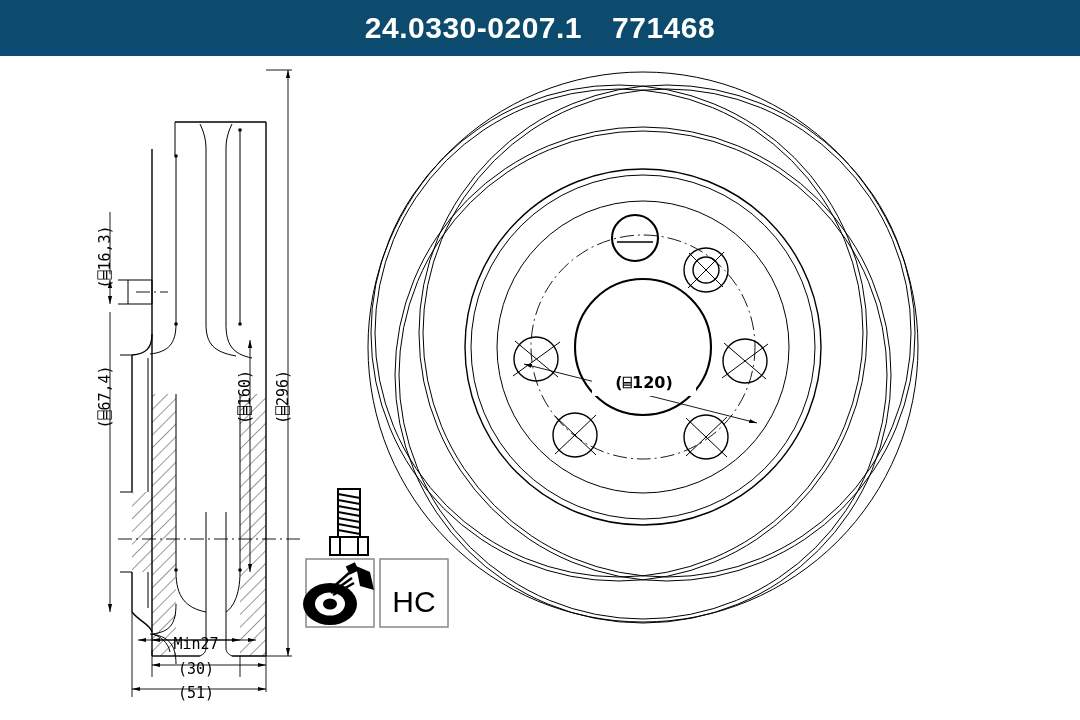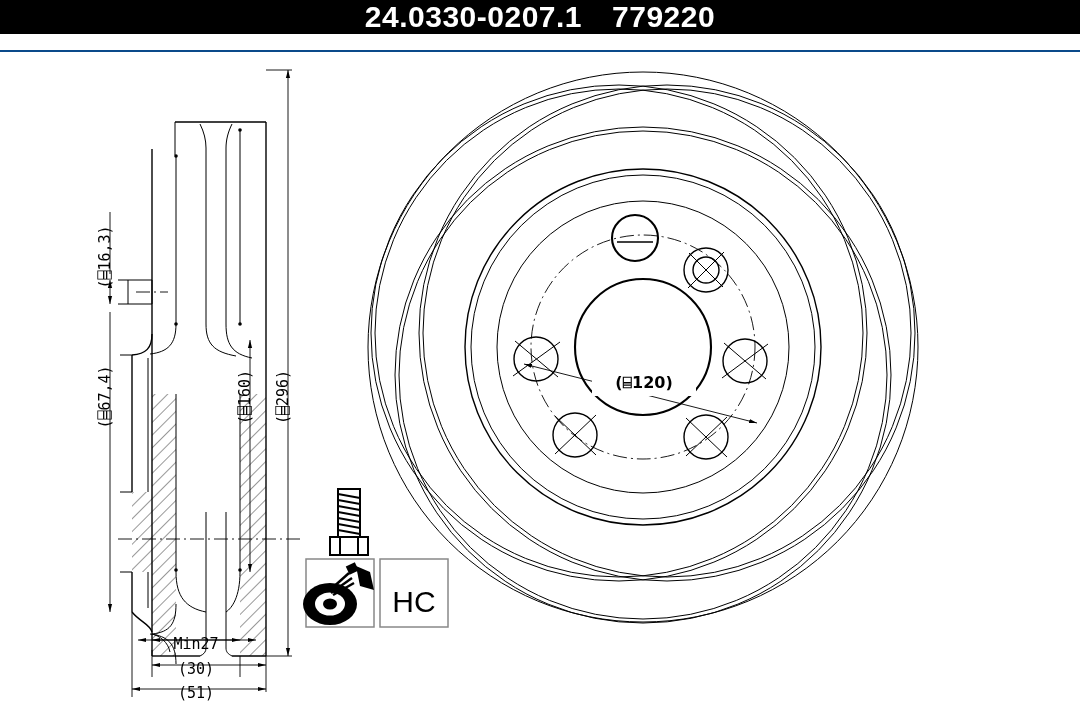--- a/index.html
+++ b/index.html
@@ -17,22 +17,22 @@
     height: 720px;
     background: #ffffff;
     overflow: hidden;
   }
   
   #header-bar {
     position: absolute;
     left: 0;
     top: 0;
     width: 1080px;
-    height: 34px;
-    background: #000000;
+    height: 56px;
+    background: #0c4a6e;
     display: flex;
     align-items: center;
     justify-content: center;
   }
   #header-bar .title-group {
     display: flex;
     align-items: baseline;
     gap: 30px;
     color: #ffffff;
     font-family: "Liberation Sans", sans-serif;
@@ -91,21 +91,21 @@
   .hatch-line { stroke: #000; stroke-width: 0.8; }
 </style>
 </head>
 <body>
 
 <div id="page">
 
   <div id="header-bar">
     <div class="title-group">
       <span>24.0330-0207.1</span>
-      <span>779220</span>
+      <span>771468</span>
     </div>
   </div>
   <div id="header-underline"></div>
 
   <div id="drawing">
     <svg width="1080" height="668" viewBox="0 0 1080 668" xmlns="http://www.w3.org/2000/svg">
 
       <defs>
 
         <pattern id="hatch45" width="9" height="9" patternTransform="rotate(45)" patternUnits="userSpaceOnUse">

